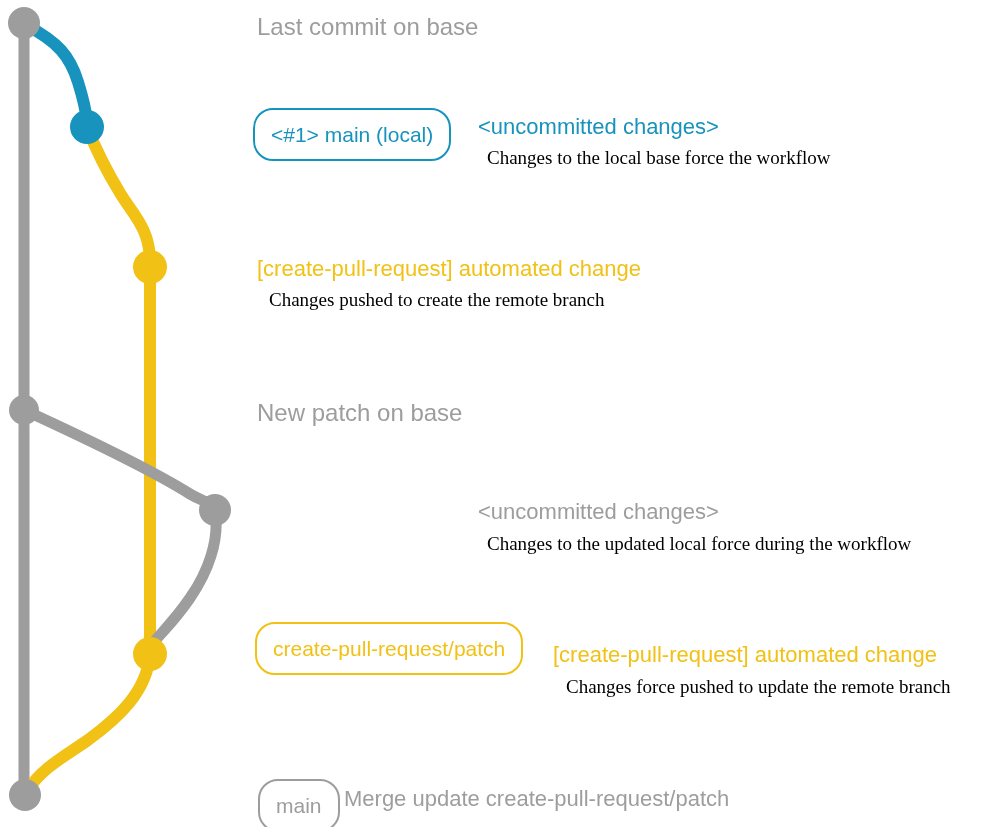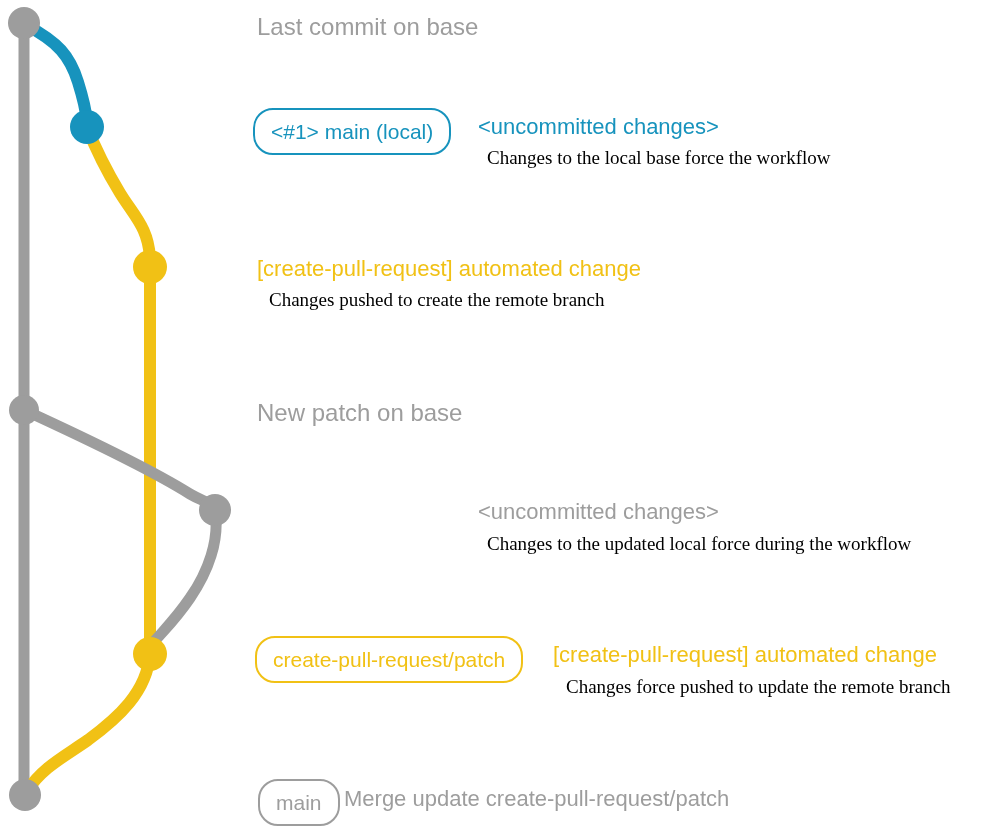--- a/index.html
+++ b/index.html
@@ -29,21 +29,21 @@
   .desc {
     position: absolute;
     font-family: "Liberation Serif", serif;
     font-size: 19px;
     color: var(--ink);
     white-space: nowrap;
     line-height: 1;
   }
   .badge {
     position: absolute;
-    height: 47px;
+    height: 53px;
     box-sizing: border-box;
     border: 2px solid;
     border-radius: 20px;
     display: inline-flex;
     align-items: center;
     padding: 0 16px;
     font-size: 21px;
     line-height: 1;
     white-space: nowrap;
     background: var(--bg, #fff);
@@ -98,21 +98,21 @@
   <div class="desc" style="left:487px; top:148px;">Changes to the local base force the workflow</div>
 
   <div class="heading yellow" style="left:257px; top:258px;">[create-pull-request] automated change</div>
   <div class="desc" style="left:269px; top:290px;">Changes pushed to create the remote branch</div>
 
   <div class="g-label" style="left:257px; top:401px;">New patch on base</div>
 
   <div class="heading grayc" style="left:478px; top:501px;">&lt;uncommitted changes&gt;</div>
   <div class="desc" style="left:487px; top:534px;">Changes to the updated local force during the workflow</div>
 
-  <div class="badge yellow" style="left:255px; top:636px;align-items:center;">
+  <div class="badge yellow" style="left:255px; top:622px;align-items:center;">
     <span>create-pull-request/patch</span>
   </div>
   <div class="heading yellow" style="left:553px; top:644px;">[create-pull-request] automated change</div>
   <div class="desc" style="left:566px; top:677px;">Changes force pushed to update the remote branch</div>
 
   <div class="badge grayc" style="left:258px; top:779px;">
     <span>main</span>
   </div>
   <div class="heading grayc" style="left:344px; top:788px;">Merge update create-pull-request/patch</div>
 

